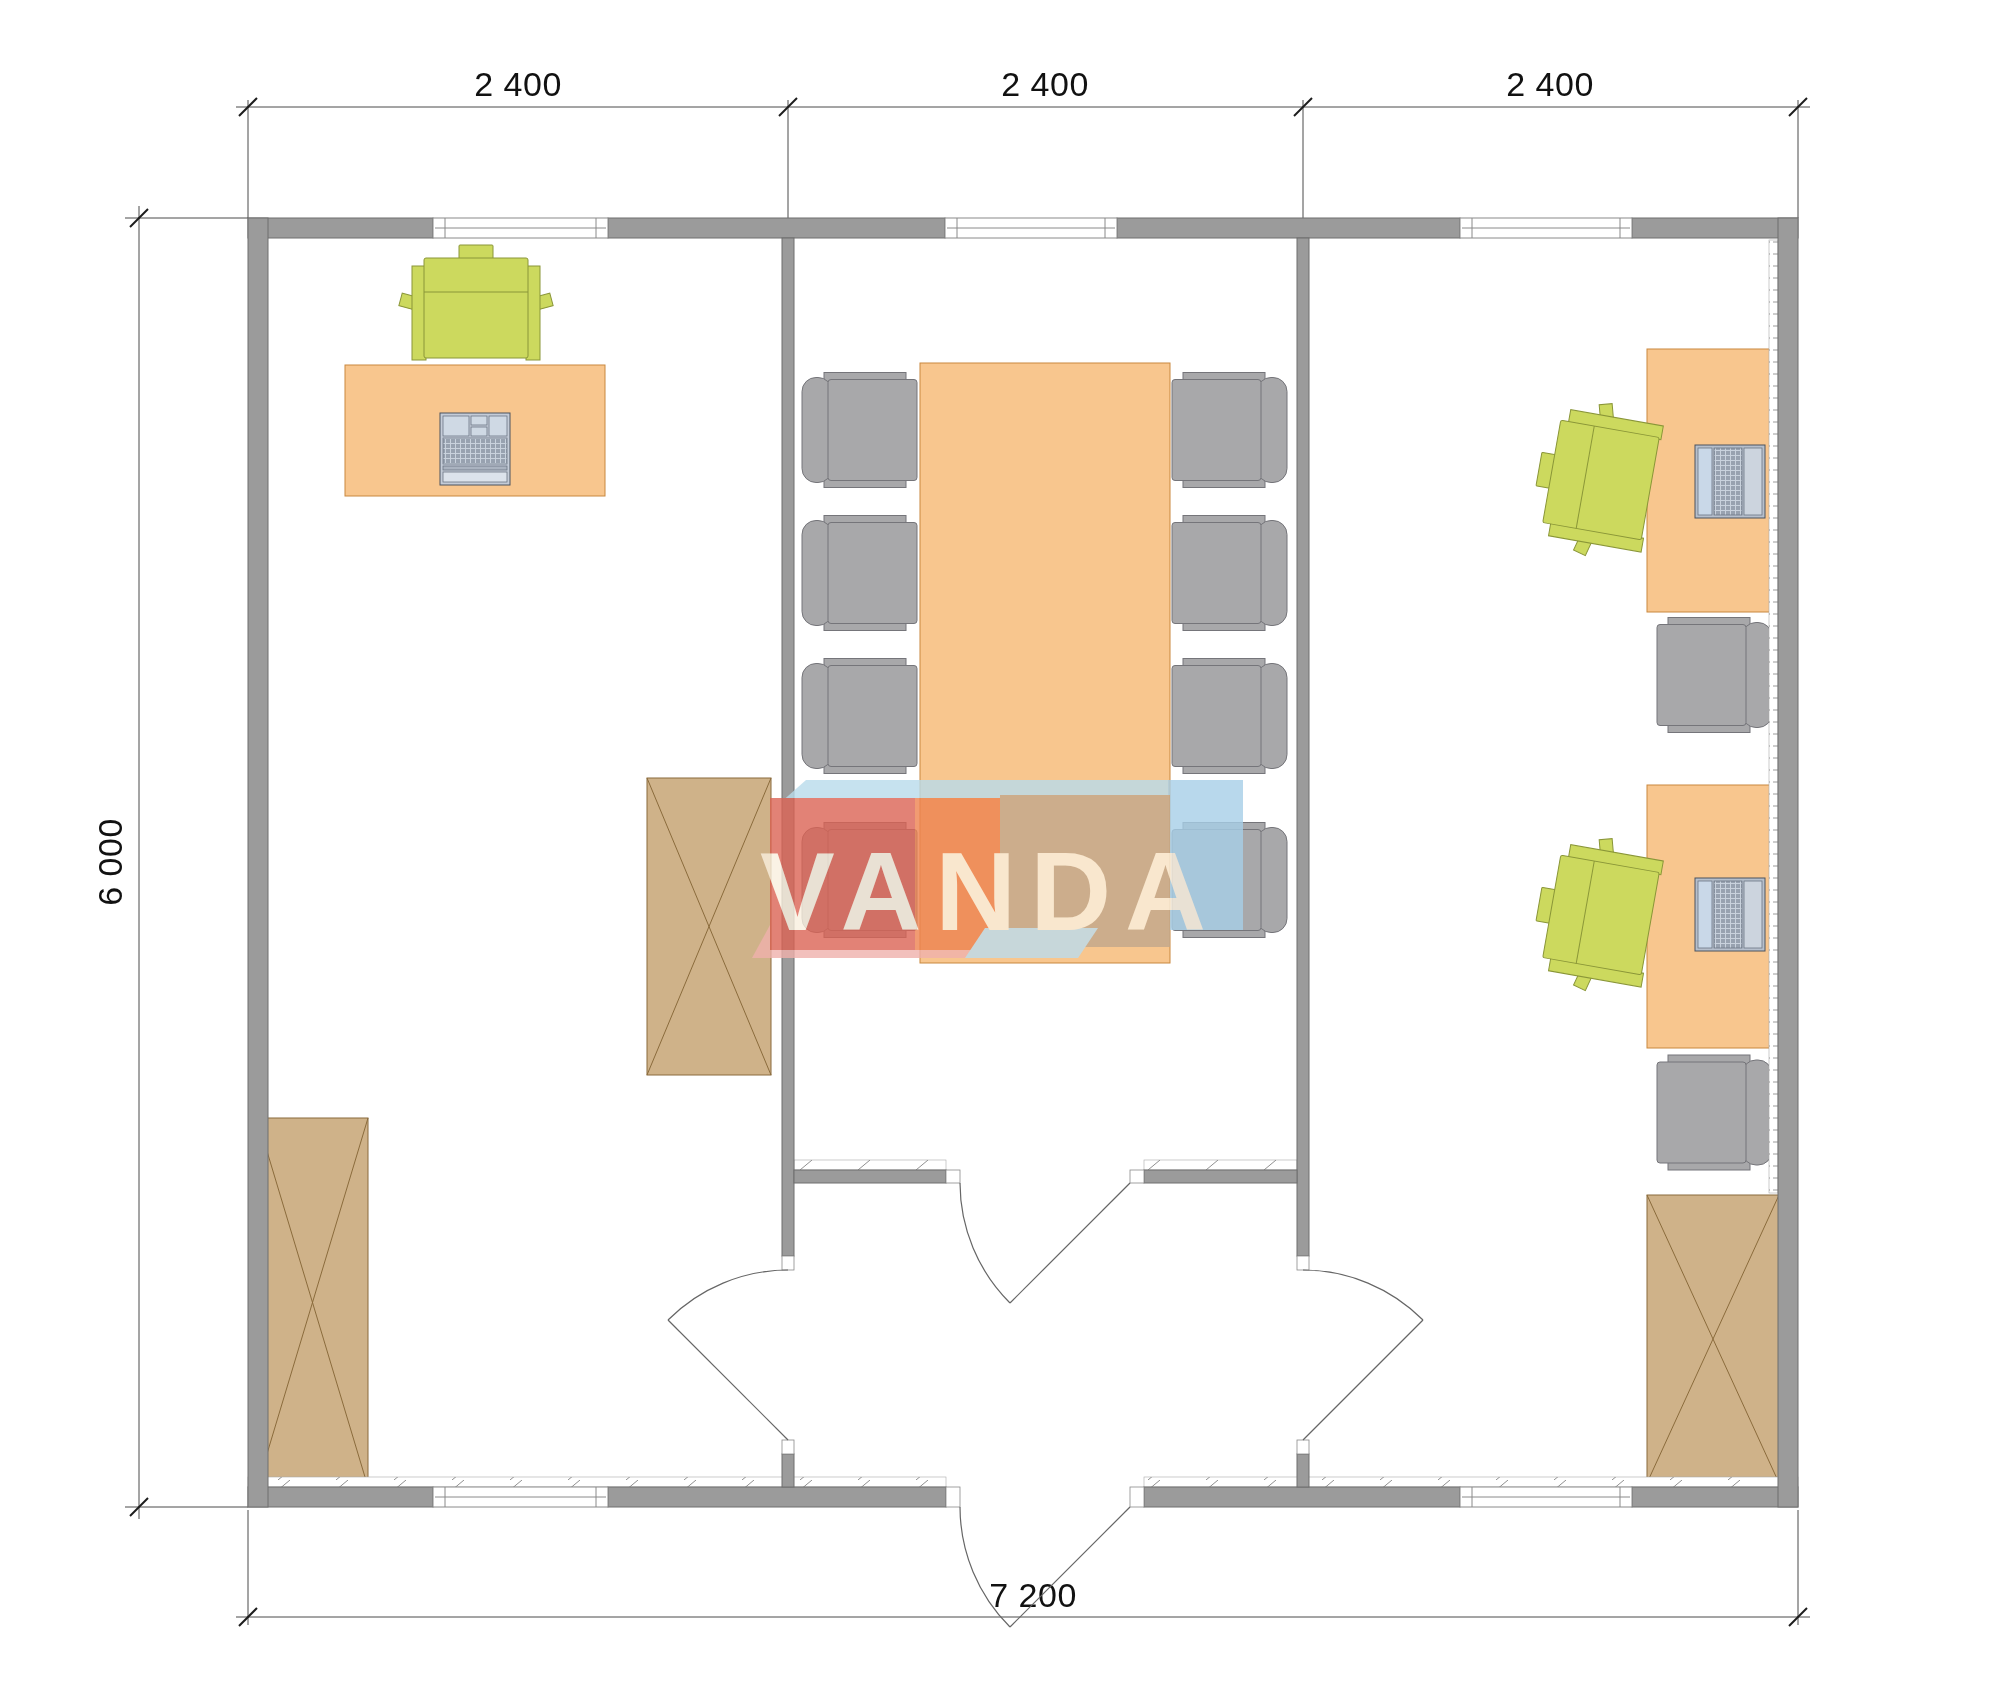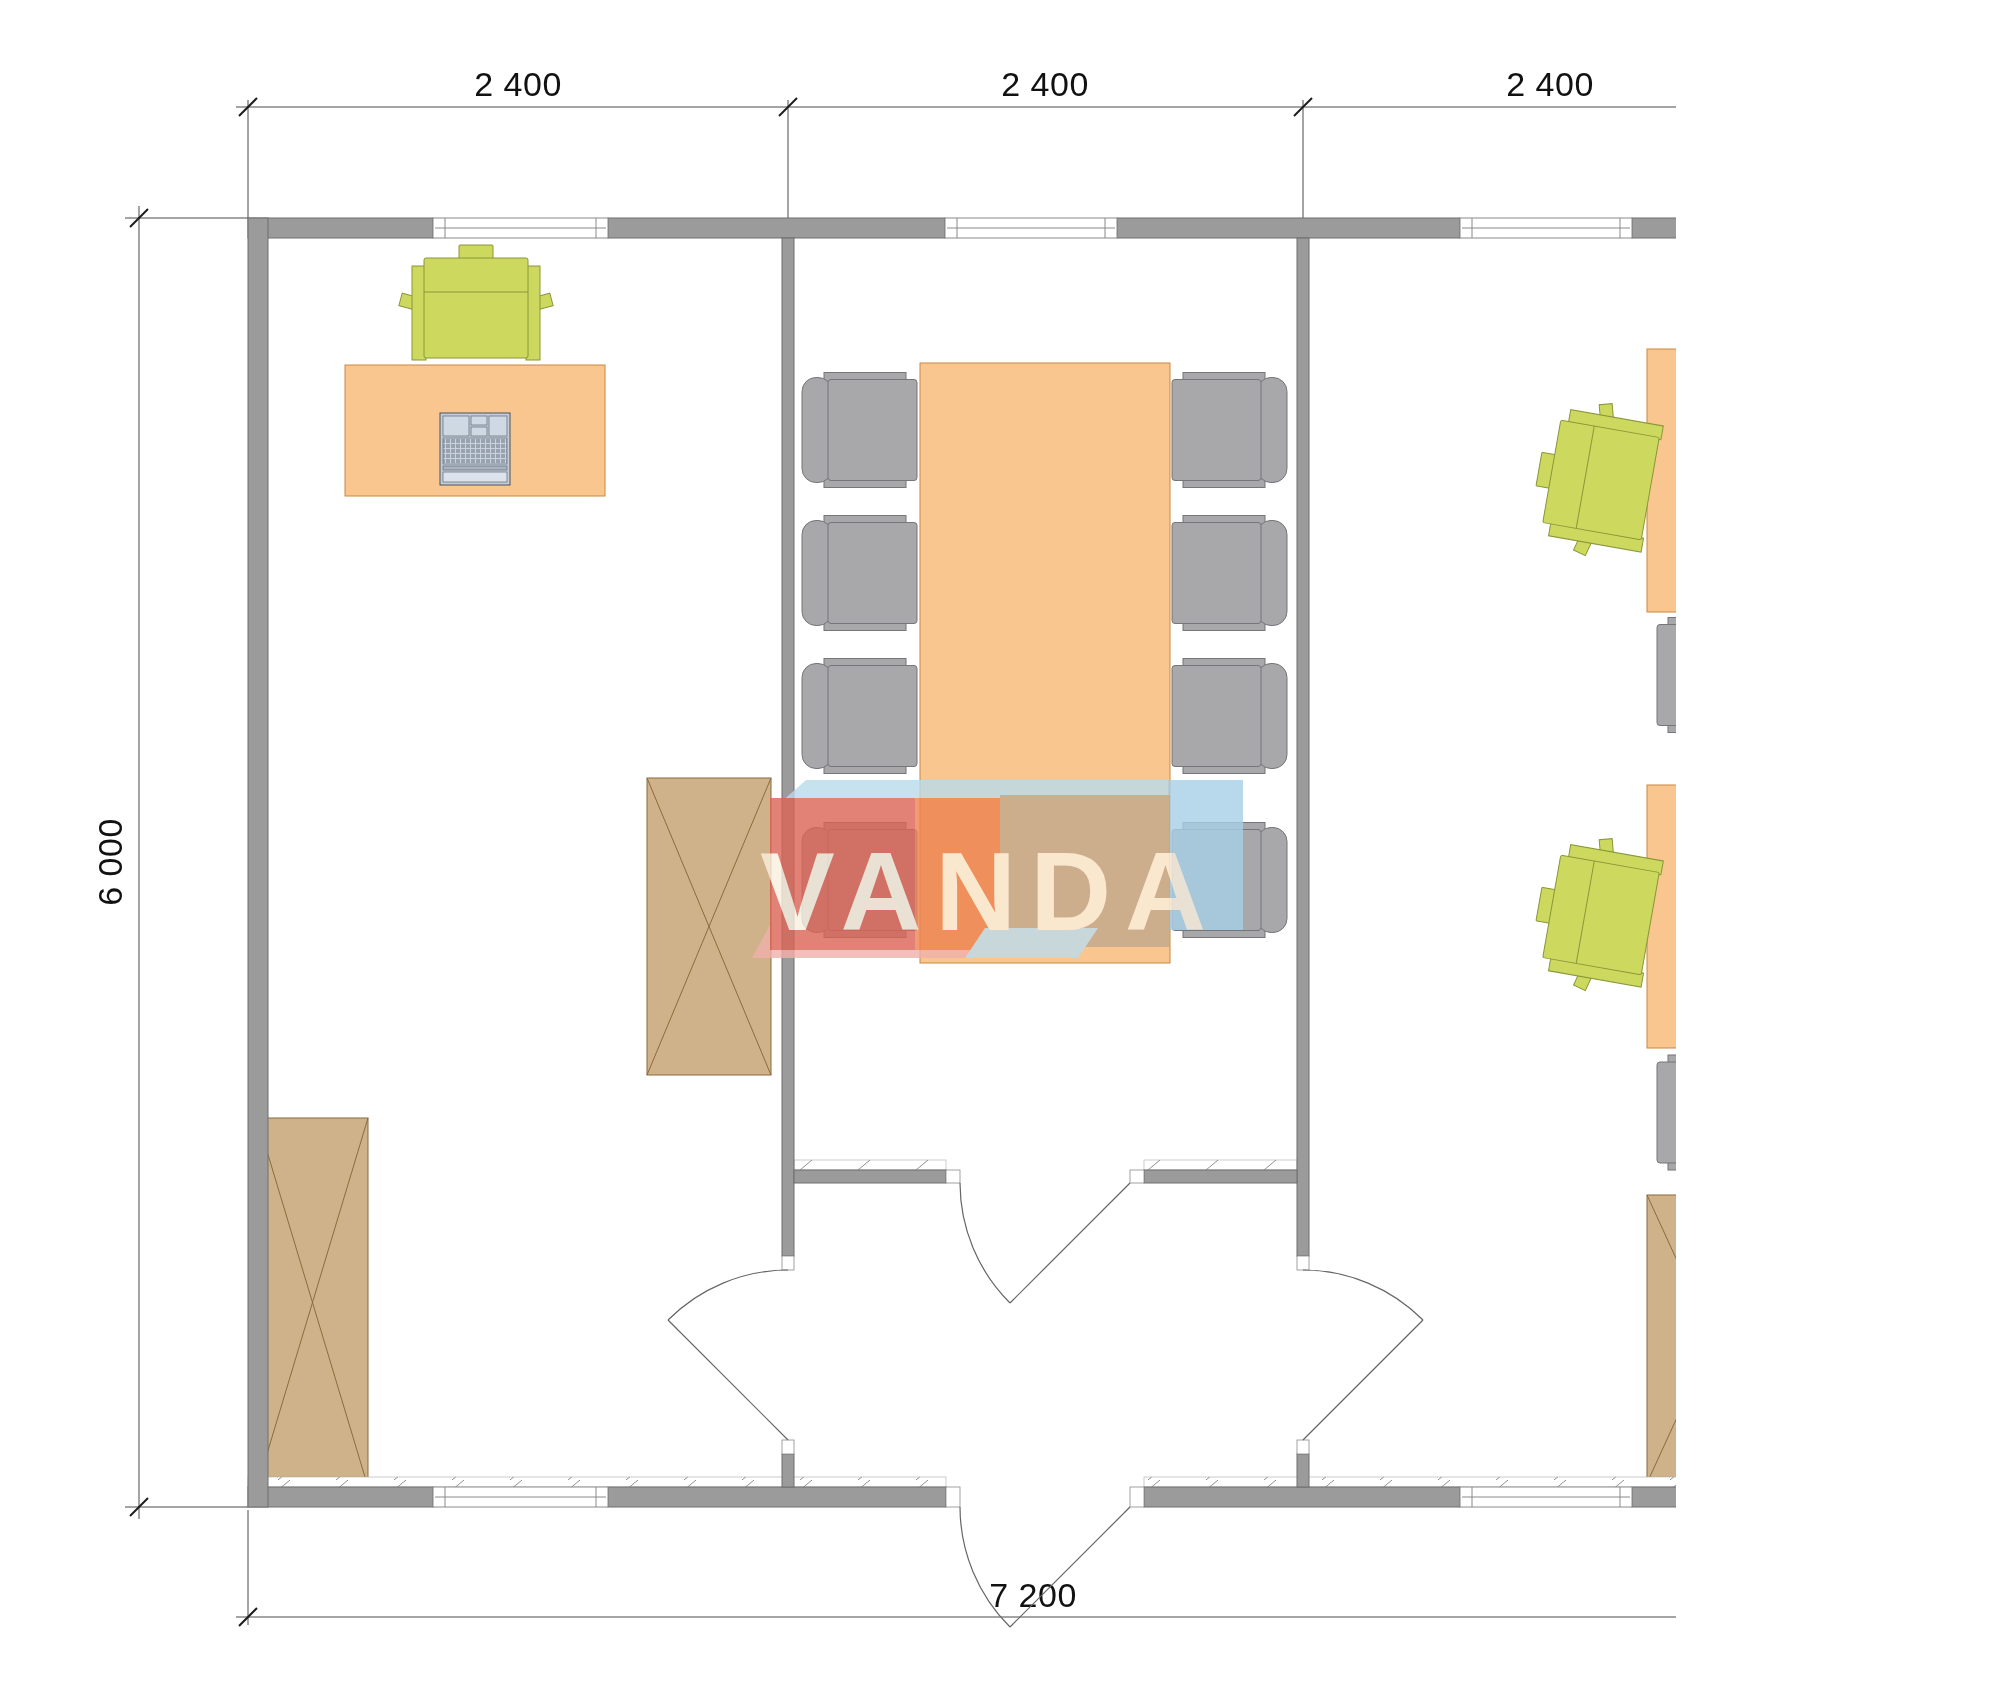--- a/index.html
+++ b/index.html
@@ -1,16 +1,16 @@
 <!DOCTYPE html>
 <html style="--wall: #9b9b9b; --desk: #f8c68e; --chair-green: #ccd95e; --chair-gray: #a8a8aa; --cabinet: #cfb289; --logo-red: #dc6354; --logo-orange: #ee8350; --logo-blue-top: #b9dcec; --logo-blue-right: #a7cfe8; --logo-tan: #c2a88c; --logo-pink: #f0b1ac;"><head>
 <meta charset="utf-8">
 <style>
   html,body{margin:0;padding:0;background:#fff;}
-  .sheet{position:relative;width:1676px;height:1704px;background:#fff;overflow:hidden;
+  .sheet{position:relative;width:2000px;height:1704px;background:#fff;overflow:hidden;
          font-family:"Liberation Sans",sans-serif;}
   svg{position:absolute;left:0;top:0;}
   .wall{fill:var(--wall,#9b9b9b);stroke:#6e6e6e;stroke-width:1;}
   .jamb{fill:#ffffff;stroke:#8a8a8a;stroke-width:0.8;}
   .glass{fill:#ffffff;stroke:#8a8a8a;stroke-width:1;}
   .gline{stroke:#8a8a8a;stroke-width:1;fill:none;}
   .dim{stroke:#4a4a4a;stroke-width:1;fill:none;}
   .tick{stroke:#1c1c1c;stroke-width:2;}
   .dim-text{font-size:34px;fill:#111;letter-spacing:0.5px;}
   .desk{fill:var(--desk,#f8c68e);stroke:#c9883f;stroke-width:1;}

